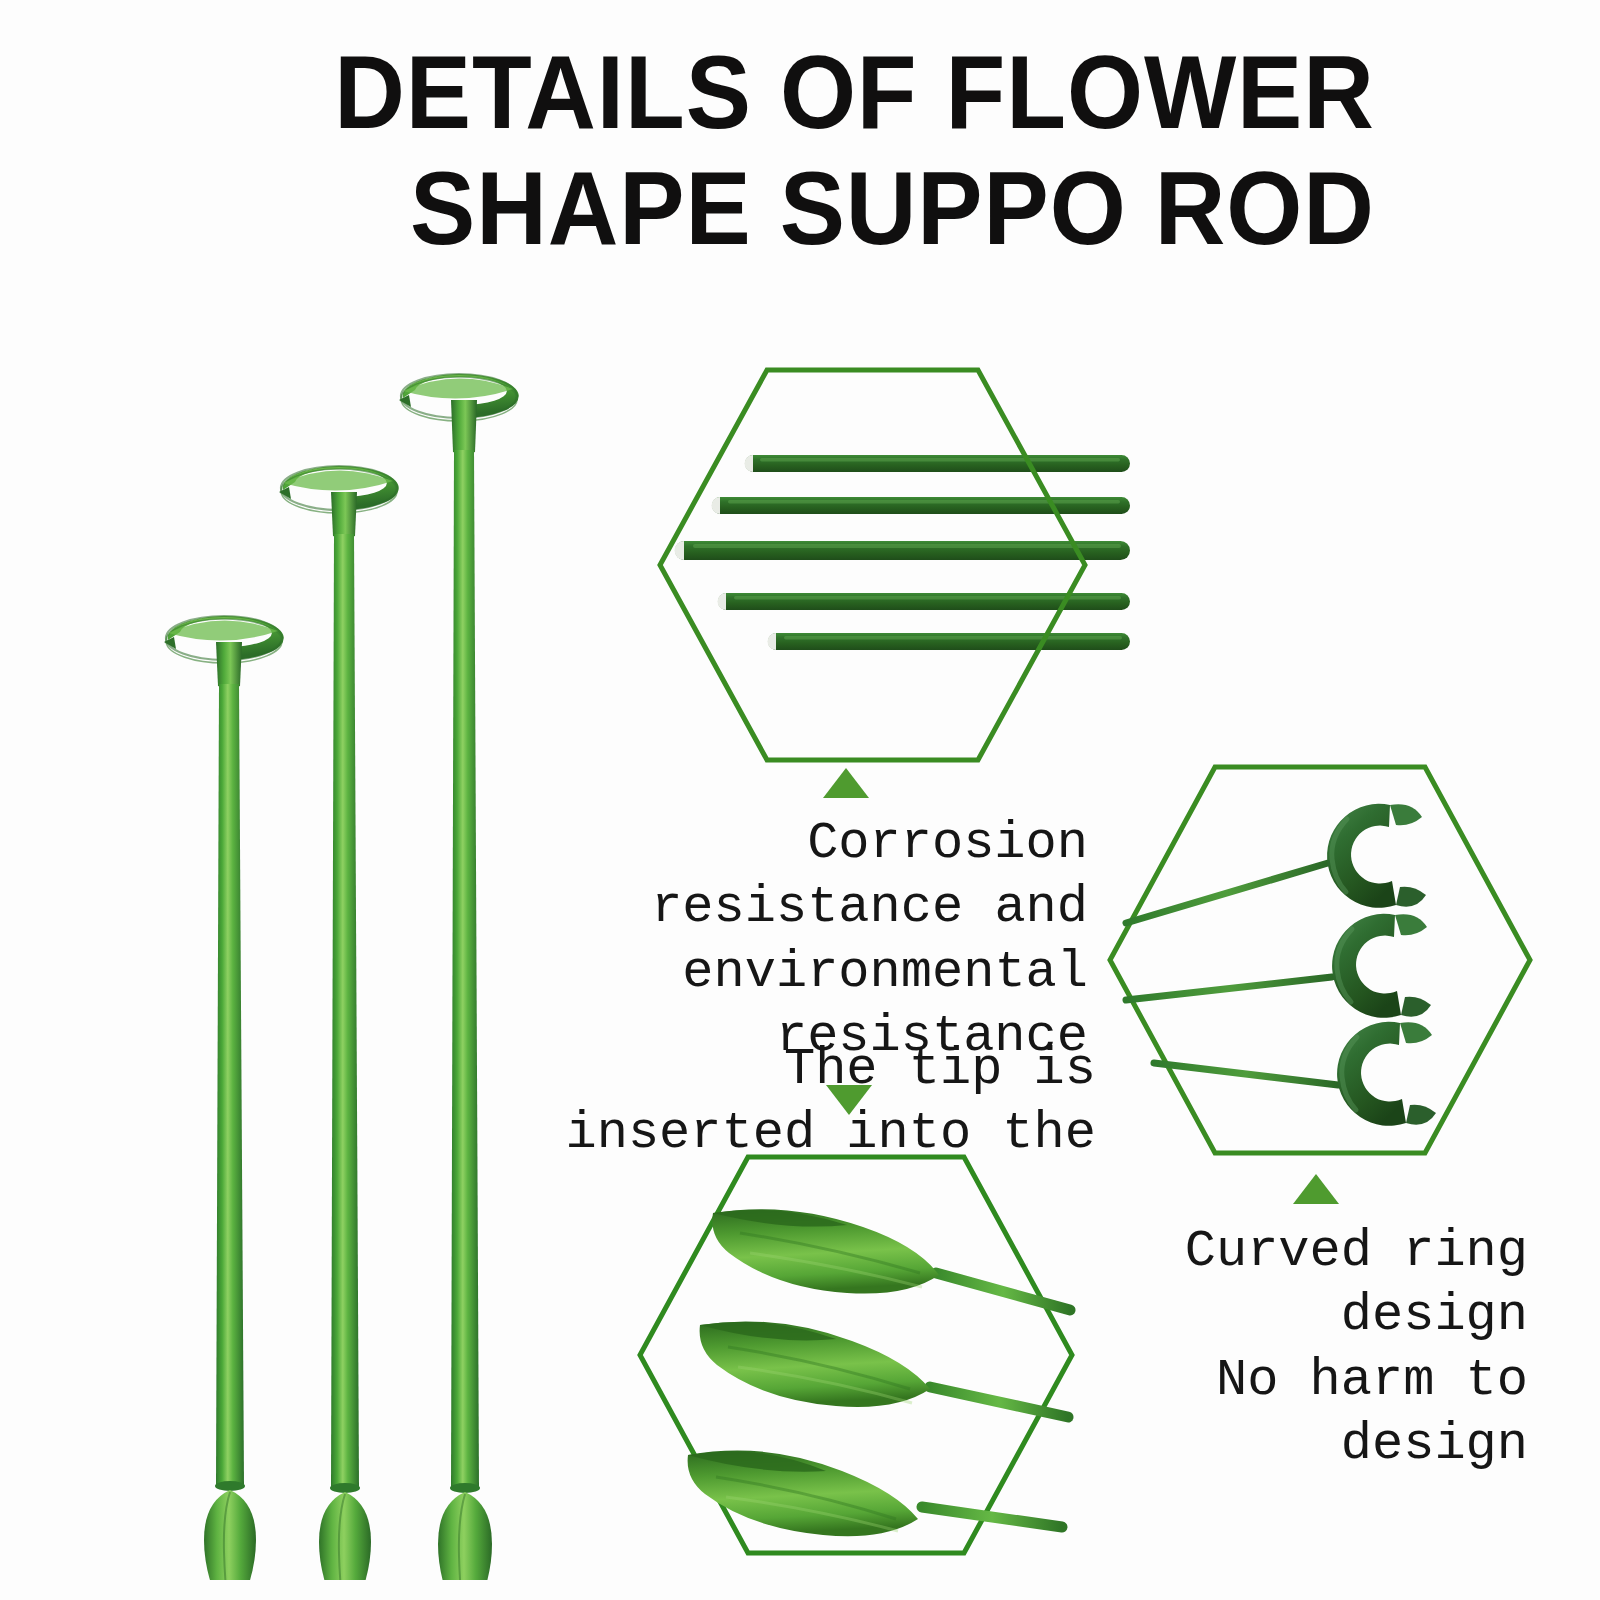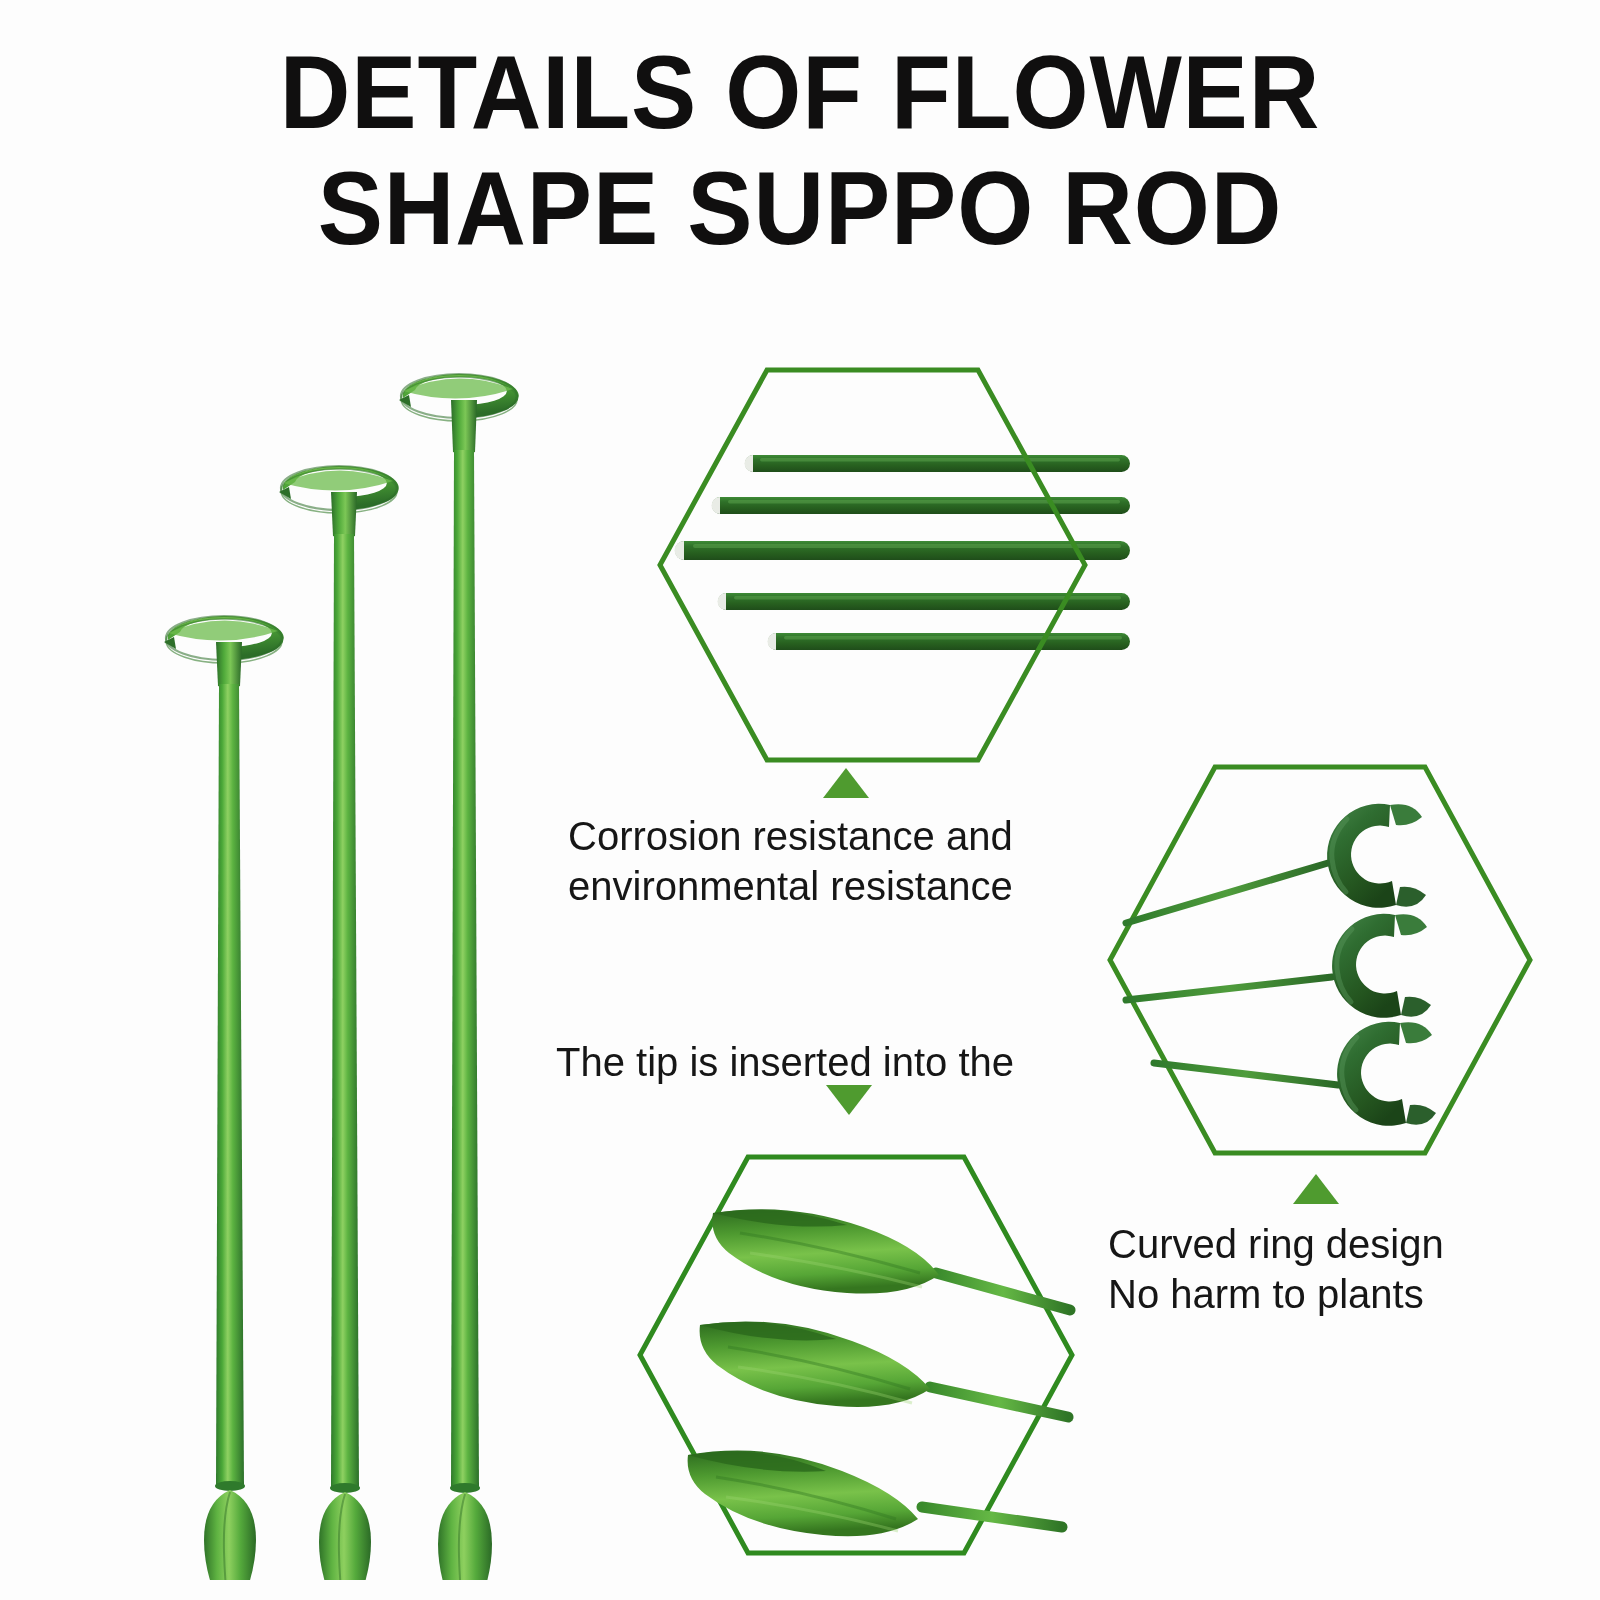--- a/index.html
+++ b/index.html
@@ -16,44 +16,45 @@
     position: relative;
     width: 1600px;
     height: 1600px;
     background: #fdfdfd;
     overflow: hidden;
   }
 
   
   #title-block {
     position: absolute;
-    left: 180px;
+    left: 172px;
     top: 34px;
     width: 1240px;
-    text-align: center;
+    text-align: right;
   }
   .title-line {
     font-family: "Liberation Sans Narrow", "Liberation Sans", "DejaVu Sans", sans-serif;
     font-weight: 700;
     font-size: 104px;
     line-height: 1.12;
     letter-spacing: 1px;
     color: #100f0f;
     white-space: nowrap;
     transform: scaleX(0.94);
   }
 
   
   .caption {
     position: absolute;
-    text-align: left;
+    text-align: right;
     color: #161616;
-    font-size: 40px;
+    font-size: 52px;
     line-height: 1.24;
     font-weight: 400;
+    font-family: Liberation Mono, monospace;
   }
   #caption-corrosion { left: 568px; top: 812px; width: 520px; }
   #caption-tip       { left: 556px; top: 1038px; width: 540px; }
   #caption-ring      { left: 1108px; top: 1220px; width: 420px; }
 
   
   .arrow {
     position: absolute;
     width: 0; height: 0;
   }
@@ -305,16 +306,16 @@
     <div>Corrosion resistance and</div>
     <div>environmental resistance</div>
   </div>
 
   <div class="caption" id="caption-tip">
     <div>The tip is inserted into the</div>
   </div>
 
   <div class="caption" id="caption-ring">
     <div>Curved ring design</div>
-    <div>No harm to plants</div>
+    <div>No harm to design</div>
   </div>
 
 </div>
 
 </body></html>

